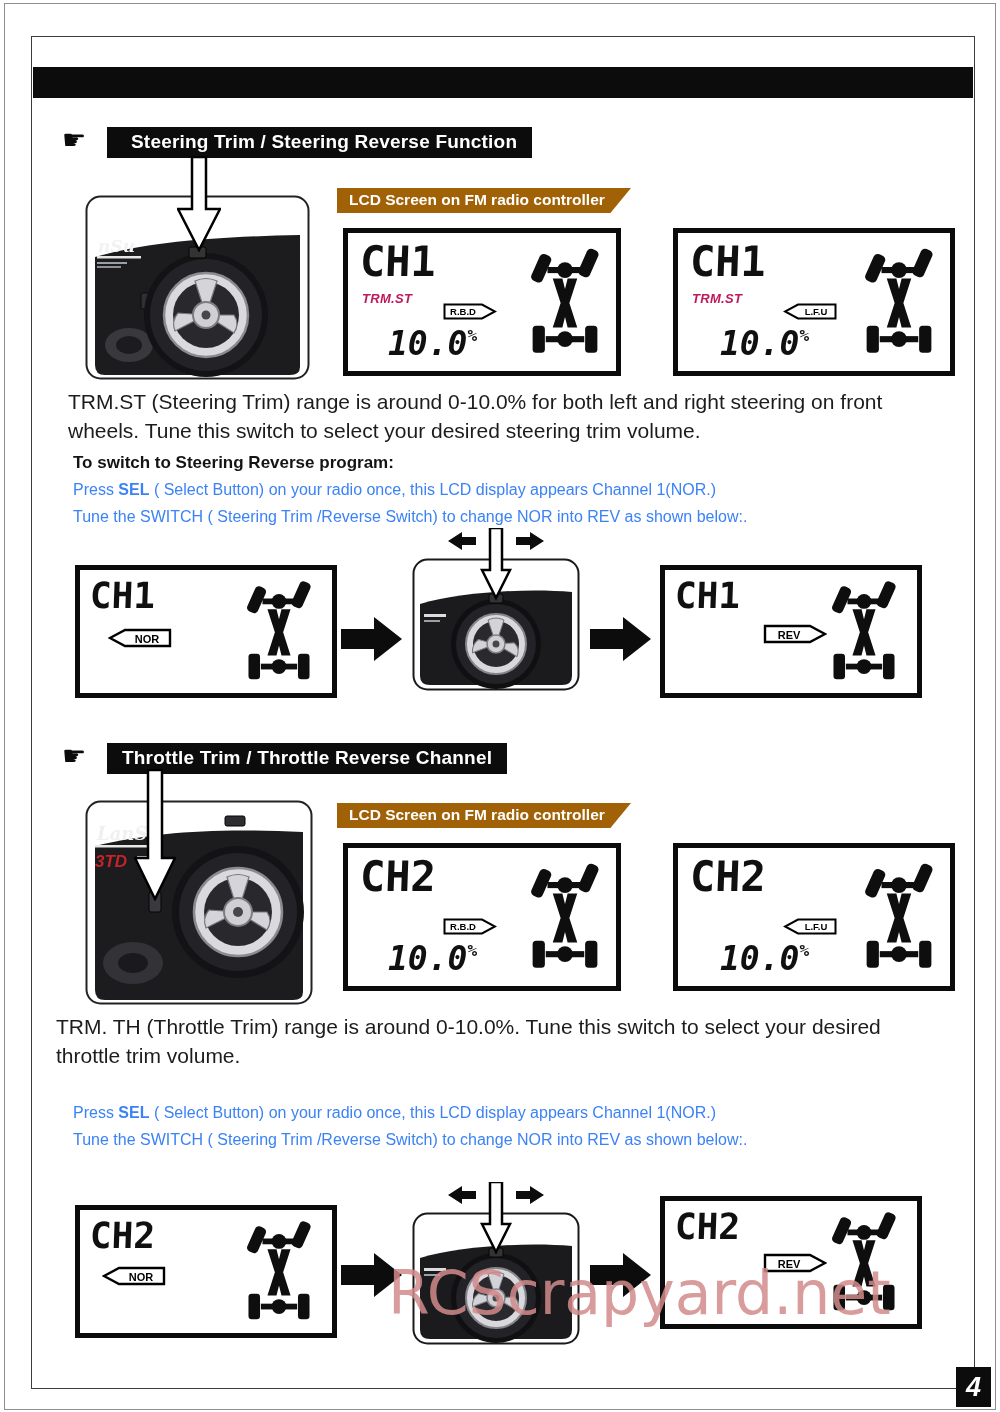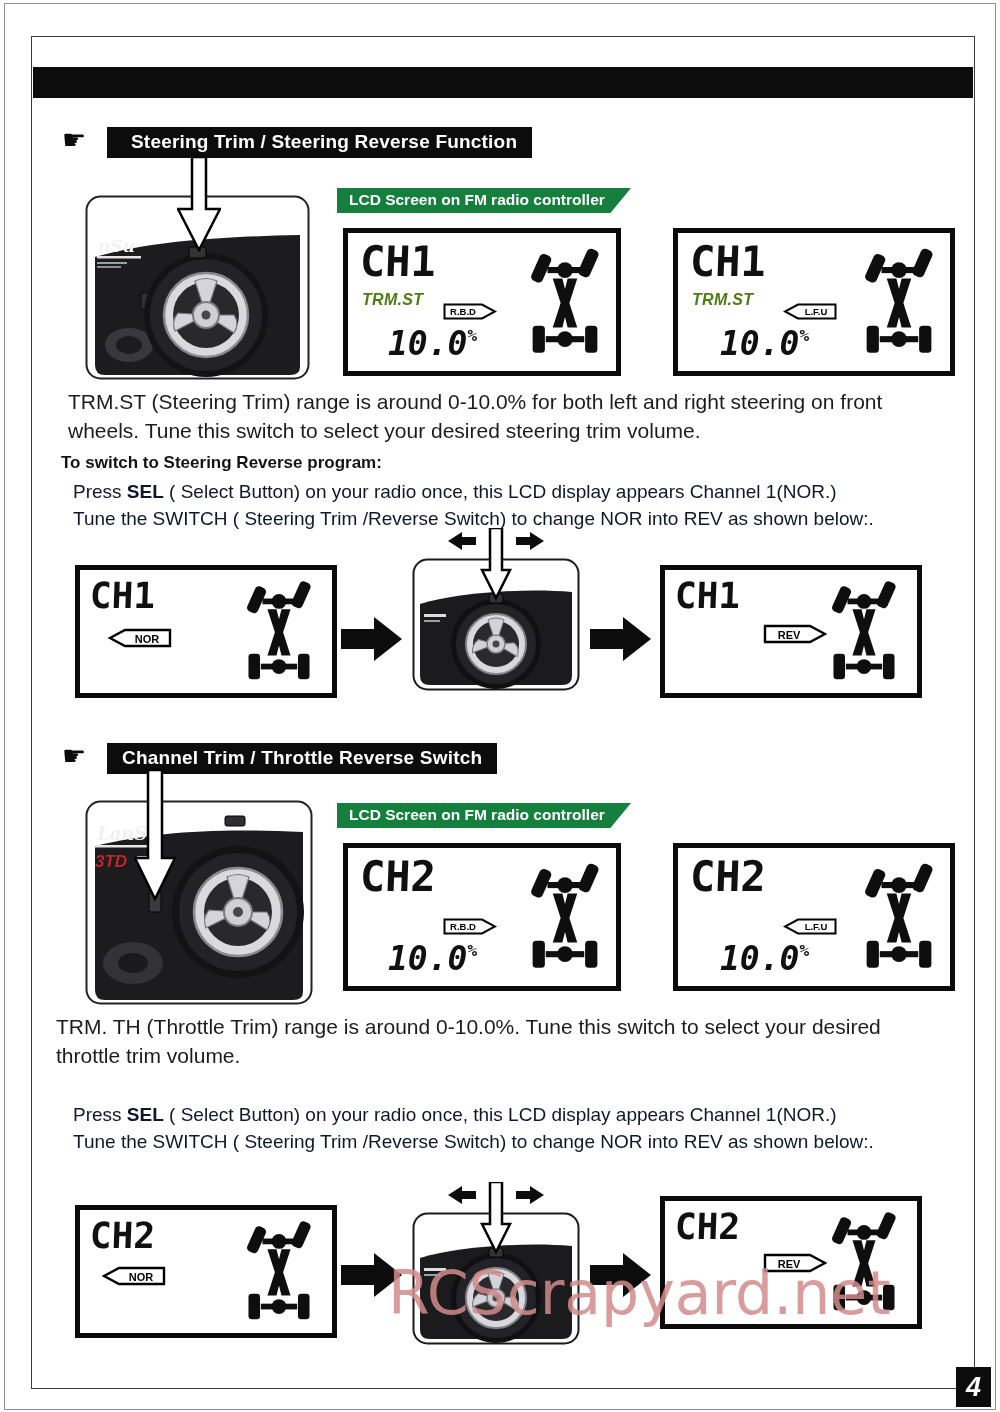--- a/index.html
+++ b/index.html
@@ -5,32 +5,32 @@
   html,body{margin:0;padding:0;background:#e8e8e8;}
   #page{position:relative;width:1000px;height:1412px;background:#ffffff;overflow:hidden;
         font-family:"Liberation Sans",sans-serif;color:#1a1a1a;}
   .abs{position:absolute;}
   .outerline{left:4px;top:3px;width:990px;height:1405px;border:1px solid #8f8f8f;}
   .frame{left:31px;top:36px;width:942px;height:1351px;border:1.5px solid #3c3c3c;}
   .titlebar{left:33px;top:67px;width:940px;height:31px;background:#0c0c0c;}
   .hand{font-family:"DejaVu Sans",sans-serif;font-size:27px;color:#0c0c0c;line-height:27px;}
   .secheader{background:#0c0c0c;color:#ffffff;font-weight:bold;font-size:19px;
              padding:4px 15px 5px 15px;letter-spacing:.2px;white-space:nowrap;}
-  .lcdcap{background:#15803d;color:#ffffff;font-weight:bold;font-size:15.5px;
+  .lcdcap{background:#a16207;color:#ffffff;font-weight:bold;font-size:15.5px;
           padding:3px 0 4px 12px;width:282px;clip-path:polygon(0 0,100% 0,93% 100%,0 100%);
           white-space:nowrap;}
   .lcd{background:#ffffff;border:5px solid #0b0b0b;}
   .seg{font-family:"DejaVu Sans Mono",monospace;font-weight:bold;color:#101010;
        transform:skewX(-2deg);line-height:1;}
   .segval{font-family:"DejaVu Sans Mono",monospace;font-weight:bold;font-style:italic;
           color:#101010;line-height:1;text-align:right;}
-  .trimlbl{font-weight:bold;font-style:italic;font-size:16px;color:#4d7c0f;letter-spacing:.3px;}
+  .trimlbl{font-weight:bold;font-style:italic;font-size:13px;color:#be185d;letter-spacing:.3px;}
   .bodytext{font-size:21px;line-height:29px;color:#1c1c1c;}
   .progline{font-size:17px;font-weight:bold;color:#141414;}
-  .stepline{font-size:19px;color:#0f172a;white-space:nowrap;}
+  .stepline{font-size:16px;color:#3b82f6;white-space:nowrap;}
   .watermark{font-family:"DejaVu Sans",sans-serif;font-weight:normal;font-size:60px;
              color:#d28b8b;opacity:.85;z-index:60;pointer-events:none;letter-spacing:0;}
   .pagenum{left:956px;top:1367px;width:35px;height:40px;background:#0c0c0c;color:#fff;
            display:flex;align-items:center;justify-content:center;
            font-weight:bold;font-style:italic;font-size:27px;z-index:70;
            font-family:"Liberation Sans",sans-serif;}
   svg{display:block;}
 </style>
 </head>
 <body>
@@ -142,21 +142,21 @@
     </svg>
     <div class="abs" style="left:42px;top:94px;">
       <span class="segval" style="font-size:33px;">10.0</span><span class="segval" style="font-size:16px;vertical-align:14px;">%</span>
     </div>
     <svg class="abs" style="right:16px;top:14px;" width="70" height="110">
         <use href="#chassis"></use>
       </svg>
   </div>
 
   <div class="abs bodytext" style="left:68px;top:387px;width:868px;">TRM.ST (Steering Trim) range is around 0-10.0% for both left and right steering on front wheels. Tune this switch to select your desired steering trim volume.</div>
-  <div class="abs progline" style="left:61px;top:453px;">To switch to Steering Reverse program:</div>
+  <div class="abs progline" style="left:73px;top:453px;">To switch to Steering Reverse program:</div>
   <div class="abs stepline" style="left:73px;top:481px;"><span>Press </span><b>SEL</b><span> ( Select Button) on your radio once, this LCD display appears Channel 1(NOR.)</span></div>
   <div class="abs stepline" style="left:73px;top:508px;">Tune the SWITCH ( Steering Trim /Reverse Switch) to change NOR into REV as shown below:.</div>
 
   <div class="abs lcd" style="left:75px;top:565px;width:252px;height:123px;">
     <div class="abs seg" style="left:10px;top:8px;font-size:36px;">CH1</div>
     <svg class="abs" style="left:28px;top:58px;" width="64" height="20" viewBox="0 0 64 20">
       <path d="M62,2 H17 L2,10 L17,18 H62 Z" fill="#fff" stroke="#000" stroke-width="2.4"></path>
       <text x="39" y="14.5" text-anchor="middle" font-size="11" font-weight="bold" font-family="Liberation Sans, sans-serif" fill="#000">NOR</text>
     </svg>
     <svg class="abs" style="right:20px;top:10px;" width="66" height="103">
@@ -180,21 +180,21 @@
     <svg class="abs" style="left:98px;top:54px;" width="64" height="20" viewBox="0 0 64 20">
       <path d="M2,2 H47 L62,10 L47,18 H2 Z" fill="#fff" stroke="#000" stroke-width="2.4"></path>
       <text x="26" y="14.5" text-anchor="middle" font-size="11" font-weight="bold" font-family="Liberation Sans, sans-serif" fill="#000">REV</text>
     </svg>
     <svg class="abs" style="right:20px;top:10px;" width="66" height="103">
         <use href="#chassis"></use>
       </svg>
   </div>
 
   <div class="abs hand" style="left:62px;top:742px;">☛</div>
-  <div class="abs secheader" style="left:107px;top:743px;">Channel Trim / Throttle Reverse Switch</div>
+  <div class="abs secheader" style="left:107px;top:743px;">Throttle Trim / Throttle Reverse Channel</div>
 
   <svg class="abs" style="left:85px;top:800px;" width="228" height="205" viewBox="0 0 228 205">
     <rect x="1.5" y="1.5" width="225" height="202" rx="14" fill="#ffffff" stroke="#222" stroke-width="2"></rect>
     <path d="M10,46 C70,32 130,28 218,32 L218,192 Q218,200 208,200 L20,200 Q10,200 10,190 Z" fill="#1c1c1e"></path>
     <ellipse cx="48" cy="163" rx="30" ry="21" fill="#333337"></ellipse>
     <ellipse cx="48" cy="163" rx="15" ry="10" fill="#1a1a1c"></ellipse>
     <rect x="140" y="16" width="20" height="10" rx="2" fill="#2e2e32" stroke="#050505"></rect>
     <circle cx="153" cy="112" r="66" fill="#131315"></circle>
     <circle cx="153" cy="112" r="59" fill="#232327"></circle>
     <circle cx="153" cy="112" r="44" fill="#d9d9de" stroke="#8a8a90" stroke-width="2.5"></circle>

